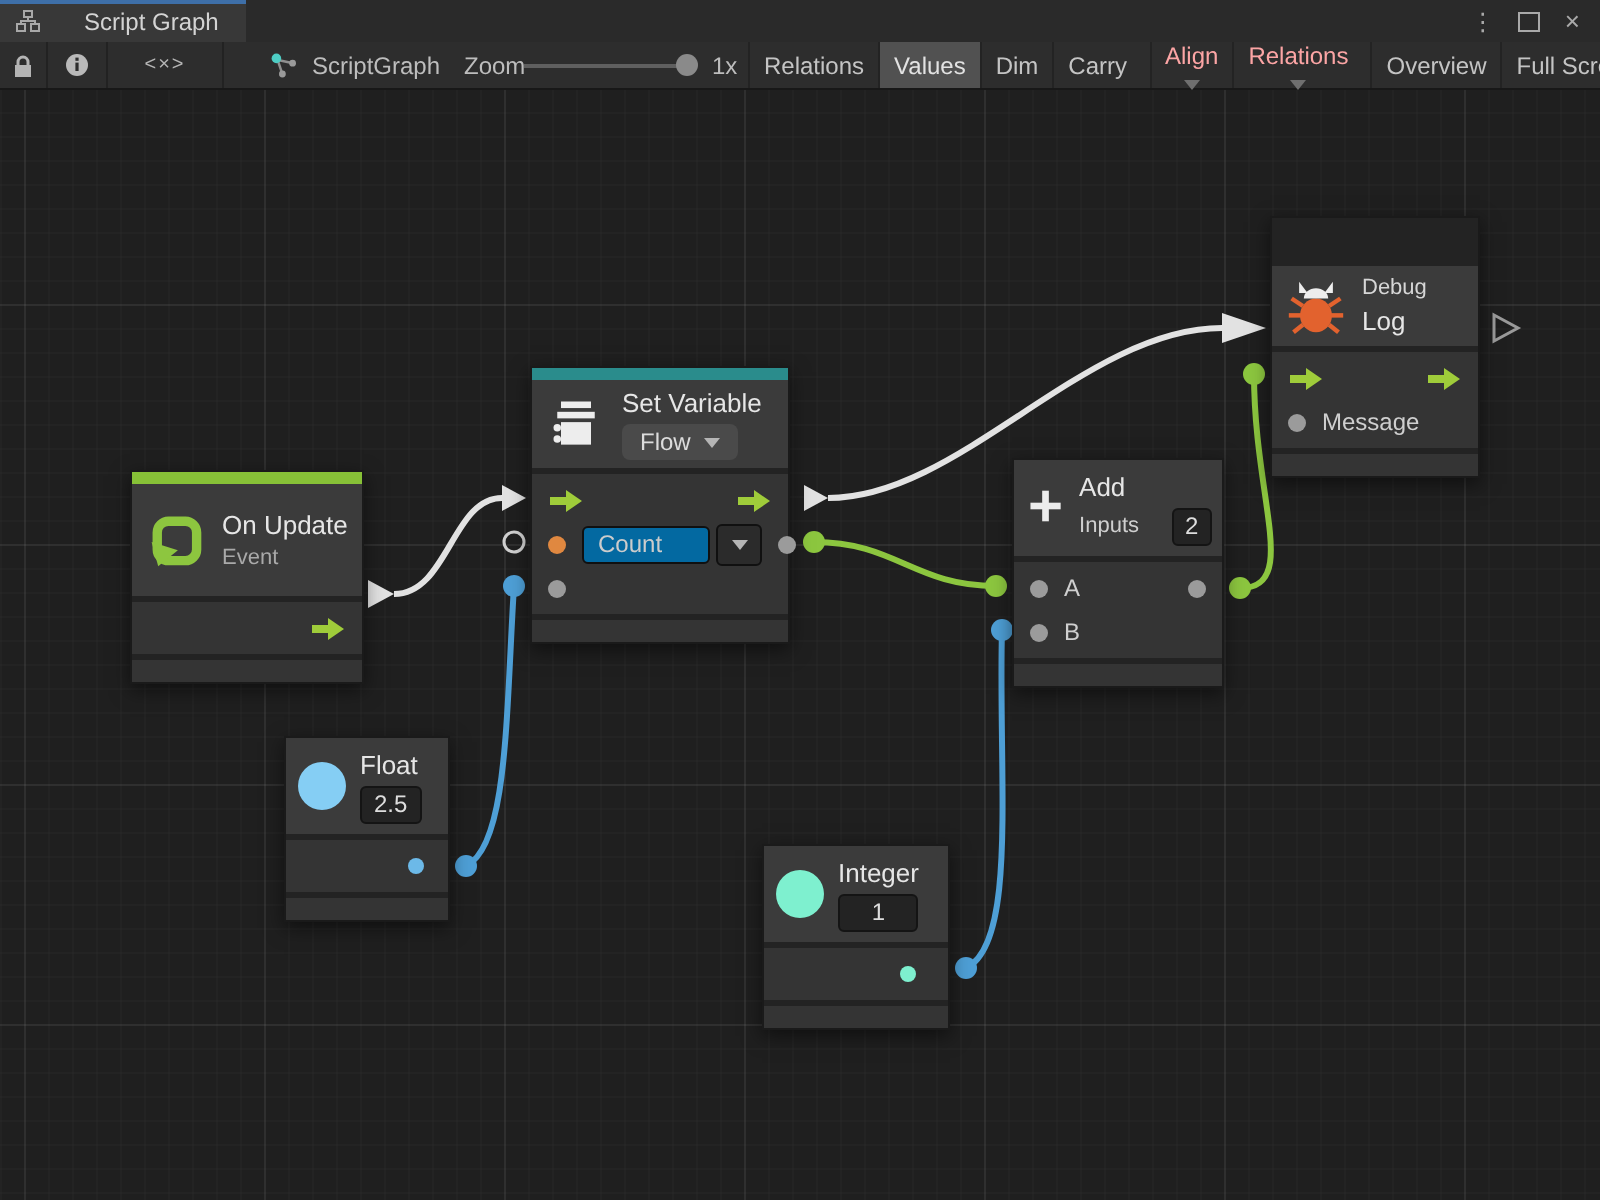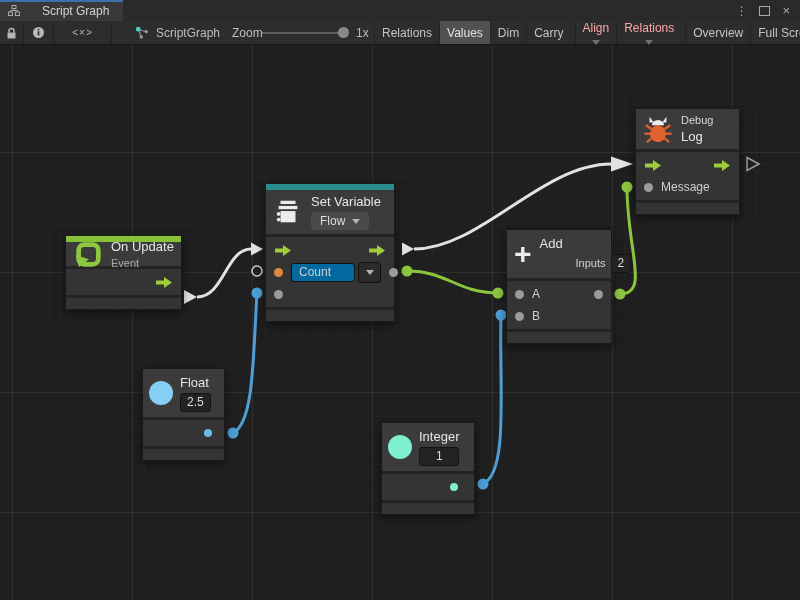--- a/index.html
+++ b/index.html
@@ -201,21 +201,21 @@
     <circle cx="233" cy="388" r="5.5" fill="#4e9fd6"></circle>
     <circle cx="257" cy="248" r="5.5" fill="#4e9fd6"></circle>
 
     <path d="M483,439 C509,427 499,342 501,270" stroke="#4e9fd6" stroke-width="3" fill="none"></path>
     <circle cx="483" cy="439" r="5.5" fill="#4e9fd6"></circle>
     <circle cx="501" cy="270" r="5.5" fill="#4e9fd6"></circle>
   </svg>
 
   <div class="node" style="left:65px;top:190px;width:117px;">
     <div class="colorbar" style="background:#87c137"></div>
-    <div class="nheader" style="height:24px;">
+    <div class="nheader" style="height:56px;">
       <span class="icbox">
         <svg width="30" height="30" viewBox="0 0 32 32">
           <rect x="6" y="6" width="21" height="21" rx="6" fill="none" stroke="#8dc63f" stroke-width="5"></rect>
           <polygon points="3,17 17,21.5 6.5,30" fill="#8dc63f"></polygon>
         </svg>
       </span>
       <div class="ncol">
         <span class="ntitle">On Update</span>
         <span class="nsub">Event</span>
       </div>
@@ -280,42 +280,42 @@
       </div>
     </div>
     <div class="nfooter"></div>
   </div>
 
   <div class="node" style="left:506px;top:184px;width:106px;">
     <div class="nheader" style="height:48px;">
       <span class="icbox plus-icon">+</span>
       <div class="ncol">
         <span class="ntitle">Add</span>
-        <span style="display:flex;align-items:center;gap:5px;margin-left:36px;">
+        <span style="display:flex;align-items:center;gap:16px;">
           <span class="nsub" style="color:#cfcfcf;">Inputs</span>
           <span class="field">2</span>
         </span>
       </div>
     </div>
     <div class="nbody">
       <div class="prow">
         <span class="dot grey"></span>
         <span>A</span>
         <span class="dot grey push"></span>
       </div>
       <div class="prow">
         <span class="dot grey"></span>
         <span>B</span>
       </div>
     </div>
     <div class="nfooter"></div>
   </div>
 
   <div class="node" style="left:635px;top:63px;width:105px;">
-    <div class="nheader" style="height:40px;">
+    <div class="nheader" style="height:40px;margin-top:24px;">
       <span class="icbox">
         <svg width="30" height="30" viewBox="0 0 32 32">
           <g stroke="#e2622e" stroke-width="2.4">
             <line x1="9" y1="16" x2="3" y2="12"></line>
               <line x1="8" y1="21" x2="1.5" y2="21"></line>
               <line x1="9" y1="26" x2="4" y2="30"></line>
             <line x1="23" y1="16" x2="29" y2="12"></line>
               <line x1="24" y1="21" x2="30.5" y2="21"></line>
               <line x1="23" y1="26" x2="28" y2="30"></line>
           </g>

